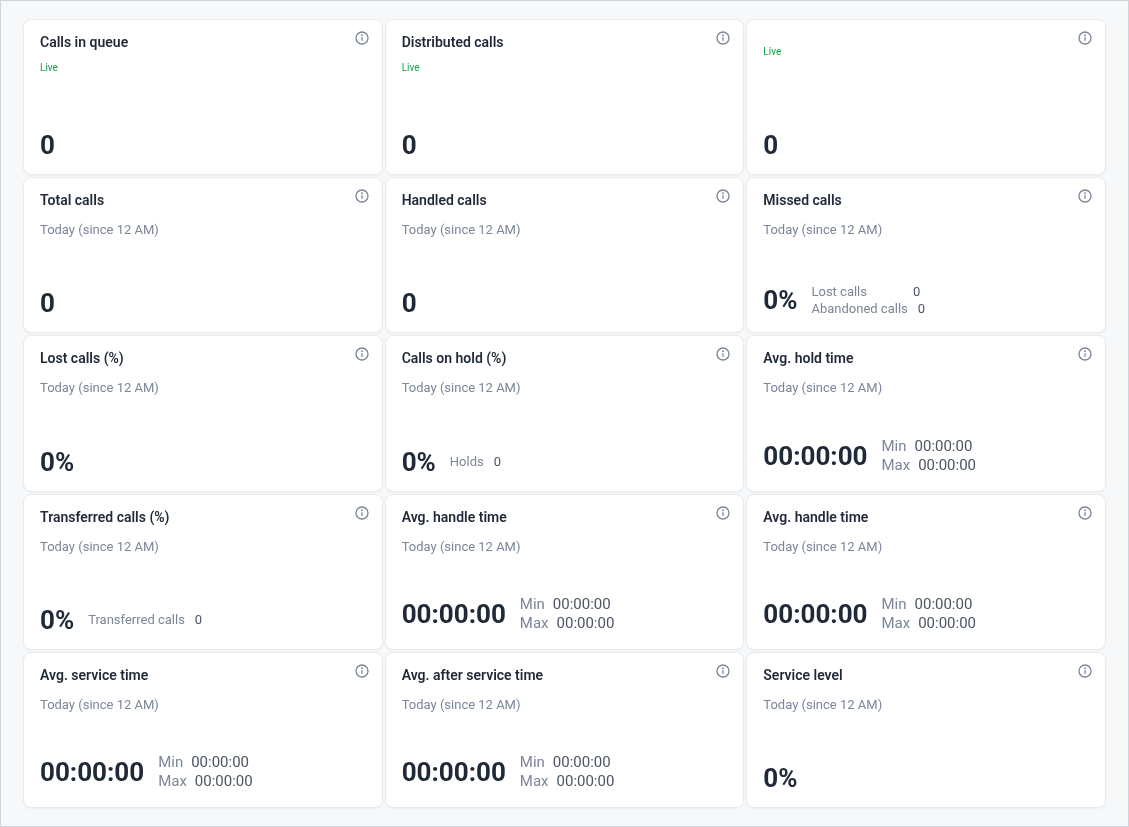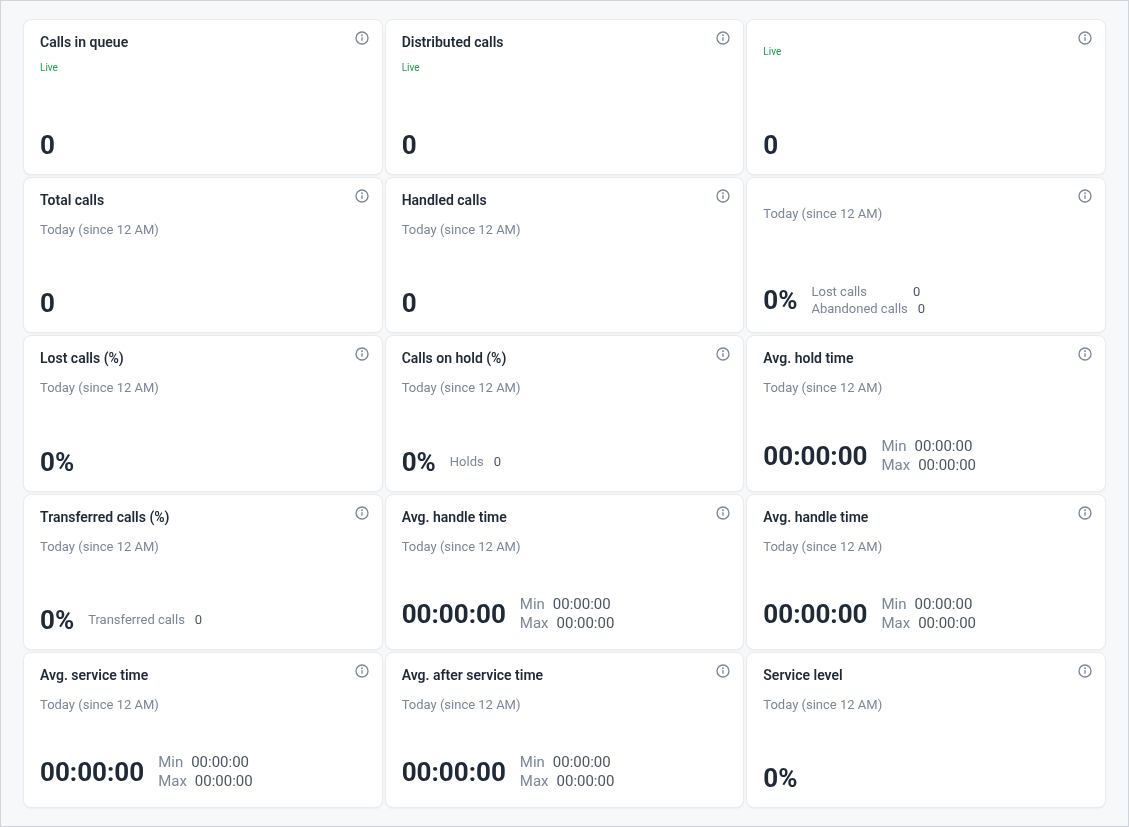--- a/index.html
+++ b/index.html
@@ -164,20 +164,21 @@
     </div>
 
     <div class="card">
       <span class="info-icon">
         <svg viewBox="0 0 24 24" fill="none" stroke="currentColor" stroke-width="2">
             <circle cx="12" cy="12" r="9"></circle>
             <line x1="12" y1="11" x2="12" y2="16"></line>
             <circle cx="12" cy="8" r="0.5" fill="currentColor"></circle>
           </svg>
       </span>
+      <div class="card-title">Missed calls</div>
       <div class="subtitle">Today (since 12 AM)</div>
       <div class="value-row">
         <div class="big-value">0%</div>
         <div class="extras">
           <div class="extra-line">
             <span>Lost calls</span>
             <span class="val" style="margin-left:36px;">0</span>
           </div>
           <div class="extra-line">
             <span>Abandoned calls</span>

